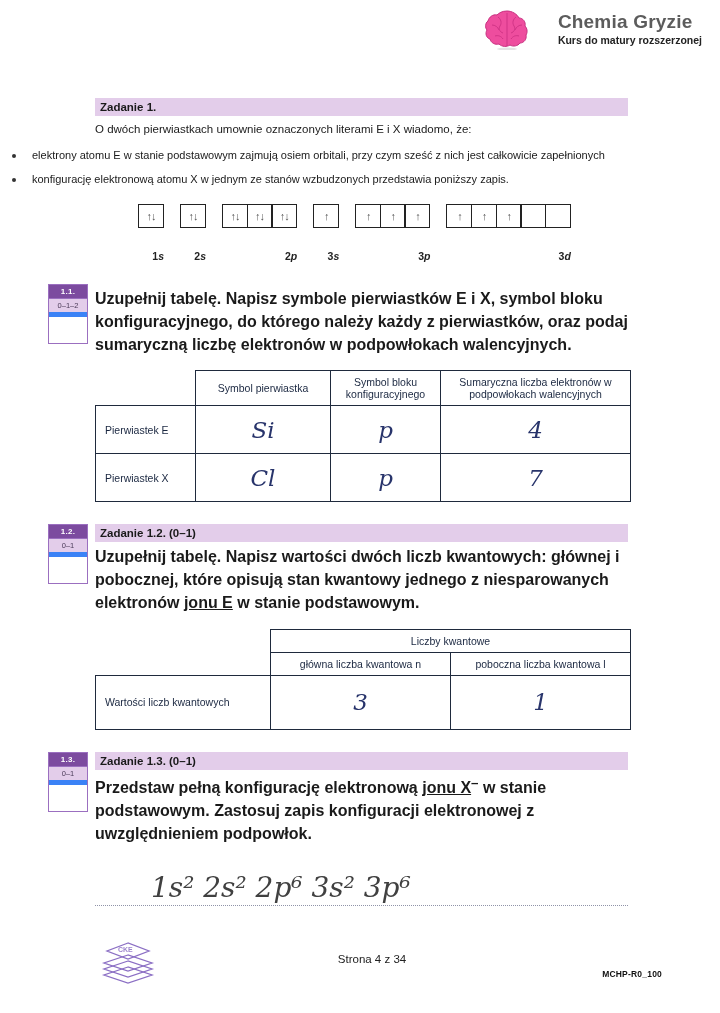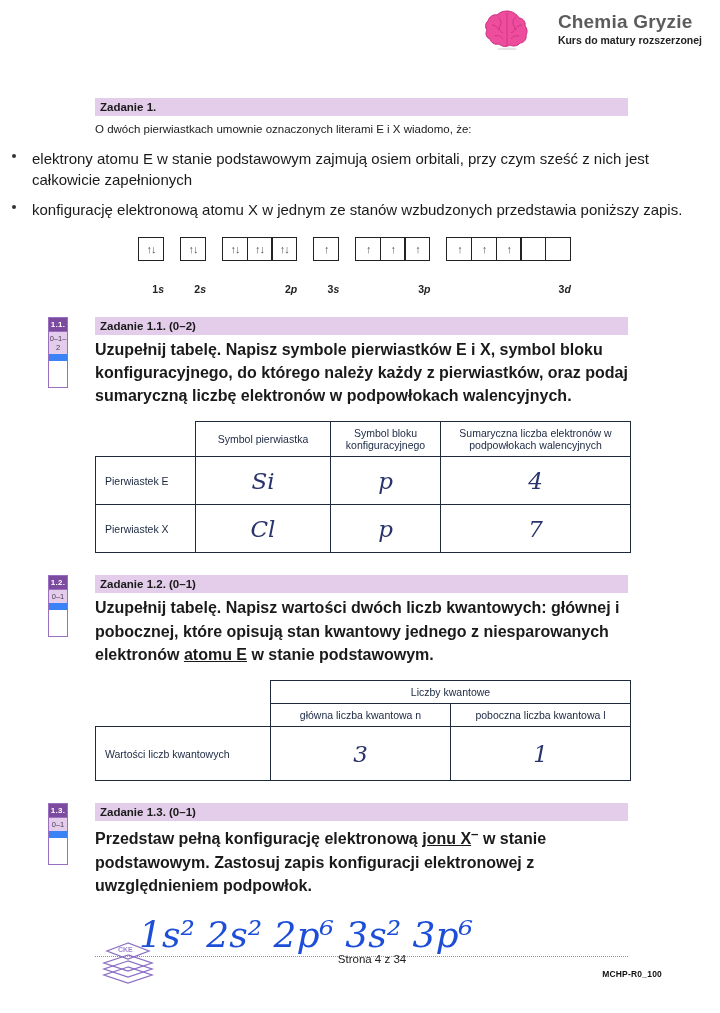--- a/index.html
+++ b/index.html
@@ -39,21 +39,21 @@
     padding:3px 10px 3px 5px;
   }
   .body-text {
     margin-left:95px; width:540px;
     font-size:11.5px; line-height:1.45;
     padding-top:5px;
   }
   .bullets { margin:10px 0 0 0; padding:0; list-style:none; }
   .bullets li {
     position:relative; padding-left:32px;
-    margin-bottom:8px; line-height:1.45; font-size:15px;
+    margin-bottom:8px; line-height:1.45; font-size:11px;
   }
   .bullets li::before {
     content:""; position:absolute; left:12px; top:6px;
     width:4px; height:4px; border-radius:50%; background:#333;
   }
 
   
   .orbitals {
     display:flex; align-items:flex-start;
     margin-left:138px; margin-top:16px;
@@ -72,34 +72,34 @@
     font-size:10.5px; font-weight:bold; color:#222;
     margin-top:22px;
     text-align:right;
   }
   .orb-label i { font-style:italic; }
 
   
   .task { position:relative; margin-top:22px; }
   .score-box {
     position:absolute; left:48px; top:0;
-    width:20px; border:1px solid #9b6fc0;
+    width:40px; border:1px solid #9b6fc0;
     background:#fff;
   }
   .score-num {
     background:#7c4b9f; color:#fff;
     font-size:8px; font-weight:bold;
     text-align:center; padding:2px 0 2px 0;
     letter-spacing:.3px;
   }
   .score-pts {
     background:#e3cdea; color:#4a3a57;
     font-size:7.5px; text-align:center;
     padding:2px 0; border-top:1px solid #9b6fc0;
-    border-bottom:7px solid #3b82f6;
+    border-bottom:5px solid #3b82f6;
   }
   .score-blank { height:26px; background:#fff; }
 
   .task-band {
     margin-left:95px; width:533px;
     background:#e3cdea;
     font-size:11.5px; font-weight:bold;
     padding:3px 6px 3px 5px;
   }
   .task-text {
@@ -145,23 +145,23 @@
   .t2 .c2 { width:180px; }
   .t2 .ansrow td { height:54px; }
 
   
   .answer-area { position:relative; margin-left:95px; width:533px; height:60px; margin-top:8px; }
   .dots {
     position:absolute; left:0; bottom:8px; width:533px;
     border-bottom:1.5px dotted #8f93a8;
   }
   .answer-hand {
-    position:absolute; left:44px; bottom:10px;
+    position:absolute; left:56px; bottom:10px;
     font-family:"DejaVu Serif", serif; font-style:italic;
-    font-size:36px; color:#1d4ed8; white-space:nowrap;
+    font-size:28px; color:#404040; white-space:nowrap;
   }
 
   
   .footer { position:absolute; left:0; bottom:14px; width:720px; height:60px; }
   .foot-logo { position:absolute; left:100px; top:0; width:56px; height:46px; }
   .foot-page {
     position:absolute; left:0; top:14px; width:720px;
     text-align:center; font-size:11.5px; color:#222;padding-left:24px;
   }
   .foot-code {
@@ -257,21 +257,20 @@
     </div>
 
   </div>
 
   <div class="task">
     <div class="score-box">
       <div class="score-num">1.1.</div>
       <div class="score-pts">0–1–2</div>
       <div class="score-blank"></div>
     </div>
-    <div class="task-band">Zadanie 1.1. (0–2)</div>
     <div class="task-text">Uzupełnij tabelę. Napisz symbole pierwiastków E i X, symbol bloku konfiguracyjnego, do którego należy każdy z pierwiastków, oraz podaj sumaryczną liczbę elektronów w podpowłokach walencyjnych.</div>
 
     <table class="ans t1">
       <tbody>
           <tr>
         <td class="blankcorner c0"></td>
         <td class="c1">Symbol pierwiastka</td>
         <td class="c2">Symbol bloku konfiguracyjnego</td>
         <td class="c3">Sumaryczna liczba elektronów w podpowłokach walencyjnych</td>
       </tr>
@@ -291,21 +290,21 @@
       </table>
   </div>
 
   <div class="task">
     <div class="score-box">
       <div class="score-num">1.2.</div>
       <div class="score-pts">0–1</div>
       <div class="score-blank"></div>
     </div>
     <div class="task-band">Zadanie 1.2. (0–1)</div>
-    <div class="task-text"><span>Uzupełnij tabelę. Napisz wartości dwóch liczb kwantowych: głównej i pobocznej, które opisują stan kwantowy jednego z niesparowanych elektronów </span><u>atomu E</u><span> w stanie podstawowym.</span></div>
+    <div class="task-text"><span>Uzupełnij tabelę. Napisz wartości dwóch liczb kwantowych: głównej i pobocznej, które opisują stan kwantowy jednego z niesparowanych elektronów </span><u>jonu E</u><span> w stanie podstawowym.</span></div>
 
     <table class="ans t2">
       <tbody>
           <tr>
         <td class="blankcorner c0" rowspan="2"></td>
         <td class="c1" colspan="2">Liczby kwantowe</td>
       </tr>
       <tr>
         <td class="c1">główna liczba kwantowa n</td>
         <td class="c2">poboczna liczba kwantowa l</td>

